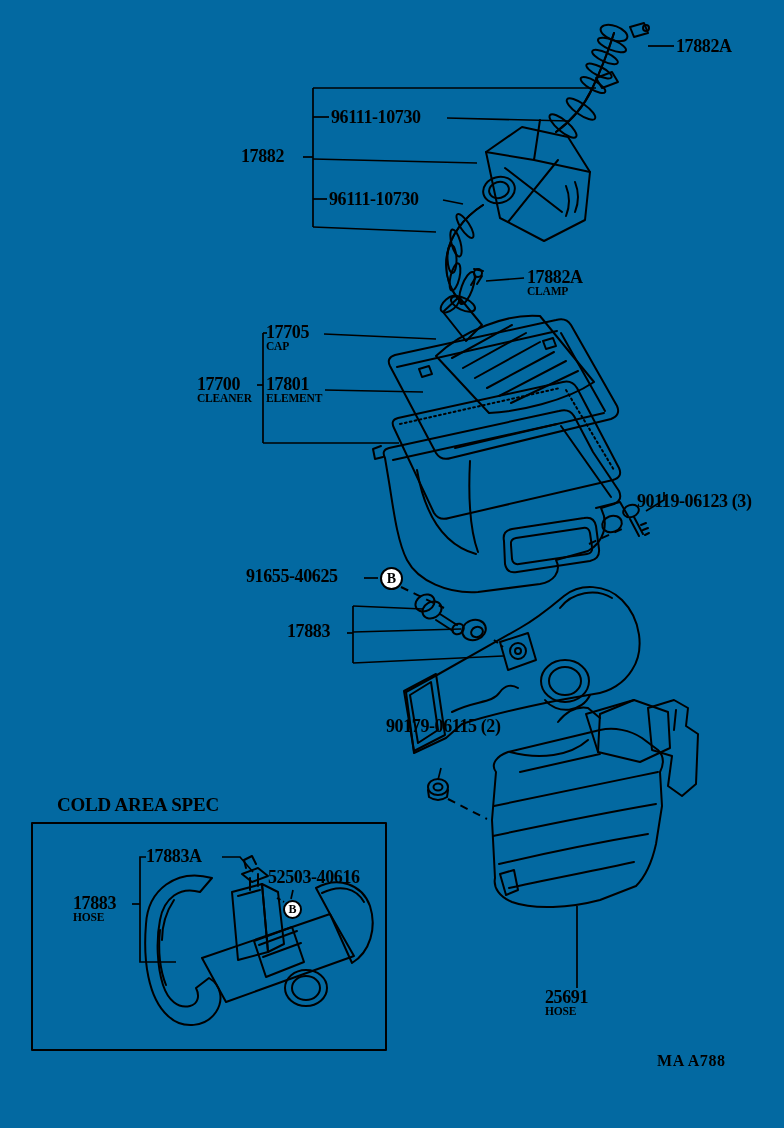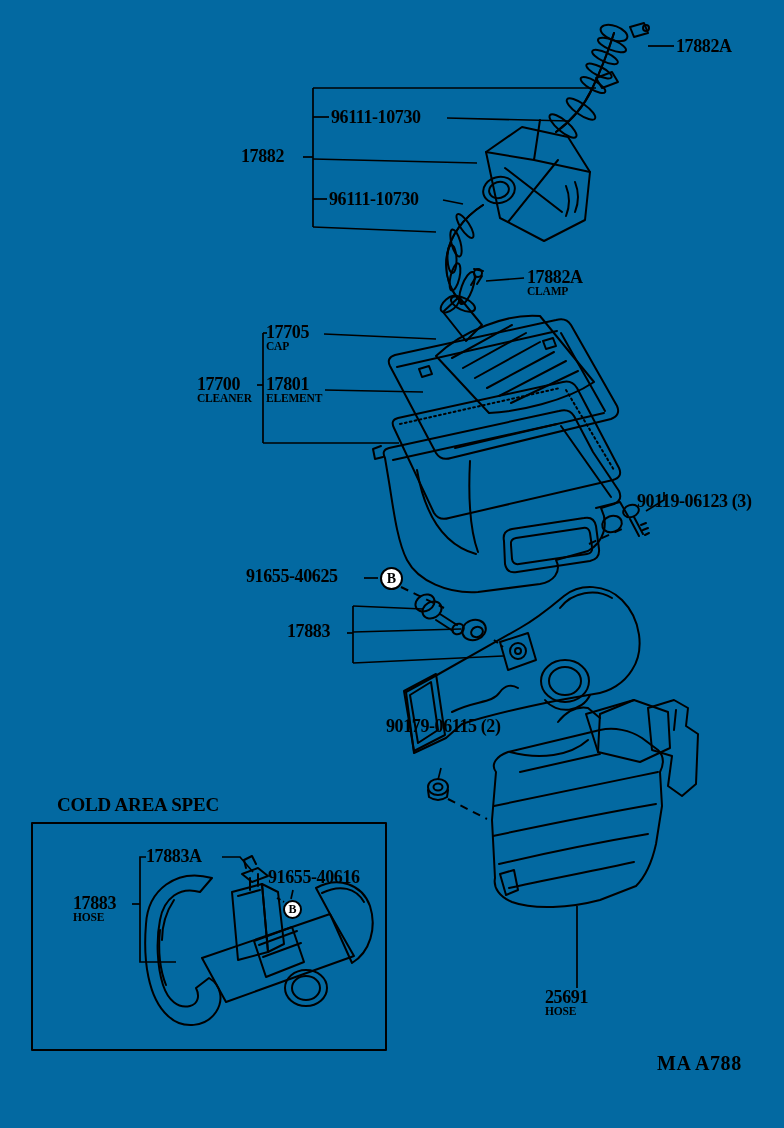--- a/index.html
+++ b/index.html
@@ -3,21 +3,21 @@
 <meta charset="utf-8">
 <style>
   html,body{margin:0;padding:0;background:#fff;}
   .stage{position:relative;width:784px;height:1128px;background:#0369a1;overflow:hidden;
          font-family:Liberation Serif, serif;}
   svg{position:absolute;left:0;top:0;}
   .lbl{position:absolute;color:#000;font-weight:bold;font-size:18px;line-height:1;
        letter-spacing:-0.4px;white-space:nowrap;}
   .lbl .sub{display:block;font-size:11.5px;letter-spacing:-0.2px;margin-top:0;}
   .cold-title{font-size:19px;letter-spacing:-0.2px;}
-  .doc{font-size:20px;letter-spacing:0.6px;}
+  .doc{font-size:16px;letter-spacing:0.6px;}
   .bmark{position:absolute;border:2.4px solid #000;border-radius:50%;
          display:flex;align-items:center;justify-content:center;
          font-weight:bold;color:#000;background:#fff;box-sizing:border-box;}
   .b-main{left:380px;top:567px;width:23px;height:23px;font-size:14px;}
   .b-cold{left:283px;top:900px;width:19px;height:19px;font-size:12px;border-width:2.1px;}
   
   .p-clamp-top{left:676px;top:37px;}
   .p-96111a{left:331px;top:108px;}
   .p-17882{left:241px;top:147px;}
   .p-96111b{left:329px;top:190px;}
@@ -230,21 +230,21 @@
   <div class="lbl p-17801">
     <span>17801</span>
     <span class="sub">ELEMENT</span>
   </div>
   <div class="lbl p-90119"><span>90119-06123 (3)</span></div>
   <div class="lbl p-91655a"><span>91655-40625</span></div>
   <div class="lbl p-17883m"><span>17883</span></div>
   <div class="lbl p-90179"><span>90179-06115 (2)</span></div>
   <div class="lbl cold-title p-cold-title"><span>COLD AREA SPEC</span></div>
   <div class="lbl p-17883a"><span>17883A</span></div>
-  <div class="lbl p-91655b"><span>91655-40616</span></div>
+  <div class="lbl p-91655b"><span>52503-40616</span></div>
   <div class="lbl p-17883c">
     <span>17883</span>
     <span class="sub">HOSE</span>
   </div>
   <div class="lbl p-17884">
     <span>25691</span>
     <span class="sub">HOSE</span>
   </div>
   <div class="lbl doc p-doc"><span>MA A788</span></div>
 

